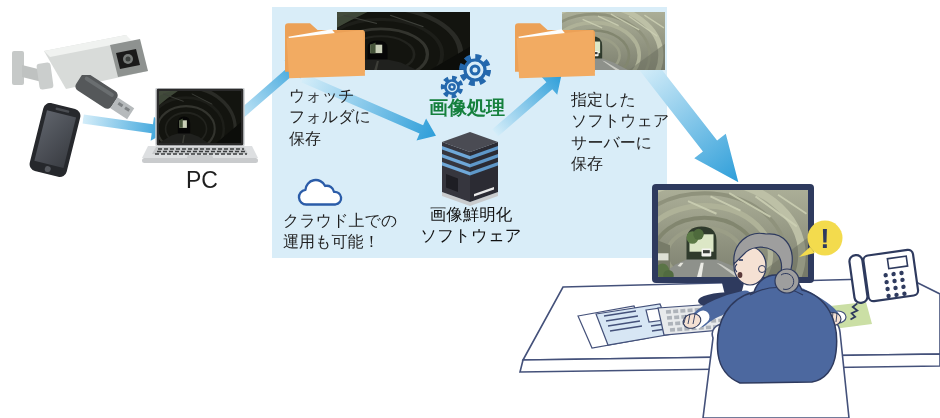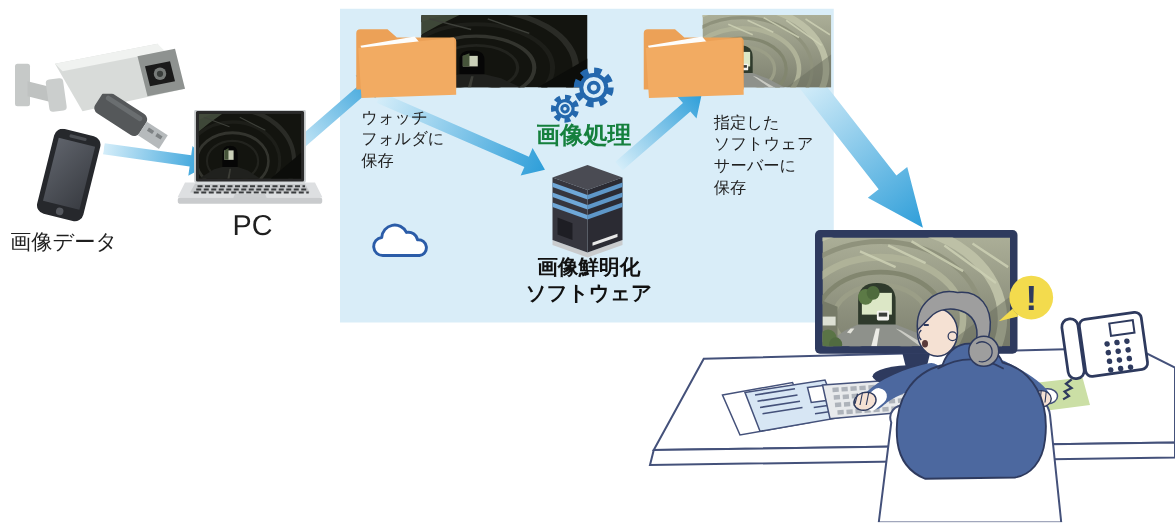--- a/index.html
+++ b/index.html
@@ -1,20 +1,20 @@
 <!DOCTYPE html>
 <html><head>
 <meta charset="utf-8">
 <style>
   html,body{margin:0;padding:0;}
   body{font-family:"Liberation Sans",sans-serif;background:#fff;}
   #stage{position:relative;width:940px;height:418px;background:#fff;overflow:hidden;}
   .abs{position:absolute;}
   .preline{white-space:pre-line;}
-  .jp{color:#1f1f1f;font-size:13px;line-height:1.33;}
+  .jp{color:#1f1f1f;font-size:16px;line-height:1.33;}
   .panel{background:#D9EDF8;}
   .arrow{transform-origin:left center;}
   .cap{color:#1f1f1f;}
 </style>
 </head>
 <body>
 
 <div id="stage">
 
   <svg width="0" height="0" style="position:absolute" aria-hidden="true">
@@ -137,21 +137,20 @@
 
   <svg class="abs" style="left:28px;top:103px;" width="55" height="75" viewBox="0 0 55 75">
     <g transform="rotate(14 27 37)">
       <rect x="8" y="2" width="38" height="70" rx="7" fill="#26282C"></rect>
       <rect x="12" y="10" width="30" height="52" fill="url(#gPhone)"></rect>
       <rect x="20" y="5" width="14" height="2.5" rx="1" fill="#4A4D52"></rect>
       <circle cx="27" cy="67" r="3" fill="#55585E"></circle>
     </g>
   </svg>
 
-  <div class="abs cap" style="left:8px;top:182px;font-size:17px;">画像データ</div>
 
   <svg class="abs" style="left:142px;top:88px;" width="116" height="80" viewBox="0 0 116 80">
     <rect x="14" y="0" width="88" height="58" rx="2" fill="#2A2A2A" stroke="#CDD0D2" stroke-width="1.5"></rect>
     <svg x="17" y="3" width="82" height="52" viewBox="0 0 200 110" preserveAspectRatio="none">
         <use href="#tun-dark"></use>
       </svg>
     <polygon points="6,58 110,58 116,70 0,70" fill="#DDDFE1"></polygon>
     <polygon points="14,59 102,59 106,66 10,66" fill="#C7C9CB"></polygon>
     <path d="M16,61 h86 M15,63.5 h89 M13,66 h92" stroke="#3A3C3E" stroke-width="1.6" stroke-dasharray="4 2" fill="none"></path>
     <polygon points="46,67 70,67 72,72 44,72" fill="#CBCDCF"></polygon>
@@ -184,26 +183,28 @@
     <polygon points="62,12 34,22 34,72 62,62" fill="#2B2B33"></polygon>
     <polygon points="6,16 34,26 34,29.5 6,19.5" fill="#6FA8D8"></polygon>
     <polygon points="62,16 34,26 34,29.5 62,19.5" fill="#5E97C8"></polygon>
     <polygon points="6,24 34,34 34,37.5 6,27.5" fill="#6FA8D8"></polygon>
     <polygon points="62,24 34,34 34,37.5 62,27.5" fill="#5E97C8"></polygon>
     <polygon points="6,32 34,42 34,45.5 6,35.5" fill="#6FA8D8"></polygon>
     <polygon points="62,32 34,42 34,45.5 62,35.5" fill="#5E97C8"></polygon>
     <polygon points="10,44 22,48.5 22,62 10,57.5" fill="#1E1E24"></polygon>
     <polygon points="38,64 58,57 58,59.5 38,66.5" fill="#E8E8E8"></polygon>
   </svg>
-  <div class="abs preline" style="left:411px;top:204px;width:120px;text-align:center;font-size:16.5px;font-weight:bold;color:#111;line-height:1.3;">画像鮮明化
+  <div class="abs preline" style="left:411px;top:204px;width:120px;text-align:center;font-size:16.5px;font-weight:normal;color:#111;line-height:1.3;">画像鮮明化
 ソフトウェア</div>
 
   <svg class="abs" style="left:295px;top:175px;" width="52" height="35" viewBox="0 0 100 66">
     <path d="M78,56 H22 a14,14 0 0 1 -2,-27.9 a20,20 0 0 1 38,-7.7 a14,14 0 0 1 17,11.4 a12,12 0 0 1 3,24.2 Z" fill="#FFFFFF" stroke="#2B5CA8" stroke-width="4.5" stroke-linejoin="round"></path>
   </svg>
+  <div class="abs jp preline" style="left:283px;top:210px;">クラウド上での
+運用も可能！</div>
 
   <div class="abs jp preline" style="left:571px;top:89px;">指定した
 ソフトウェア
 サーバーに
 保存</div>
 
   <svg class="abs" style="left:500px;top:168px;" width="440" height="250" viewBox="0 0 440 250">
 
     <g>
       <polygon points="63,119 408,110 440,126 440,186 23,192" fill="#FFFFFF" stroke="#44517A" stroke-width="1.6"></polygon>

